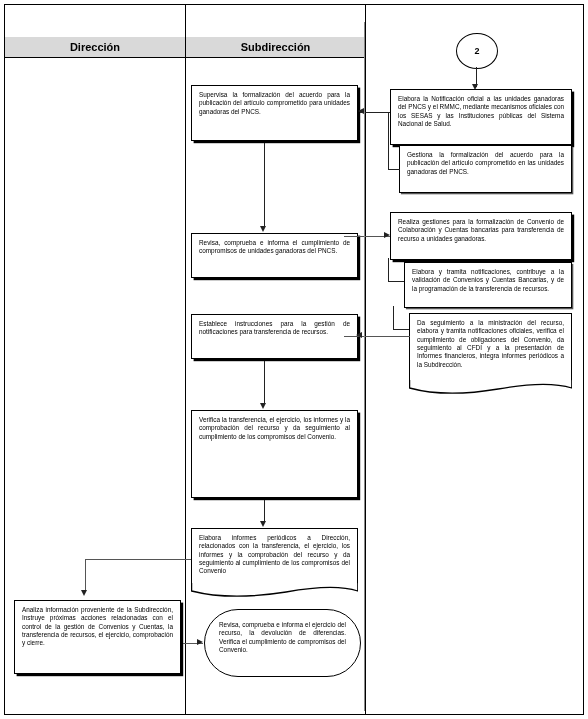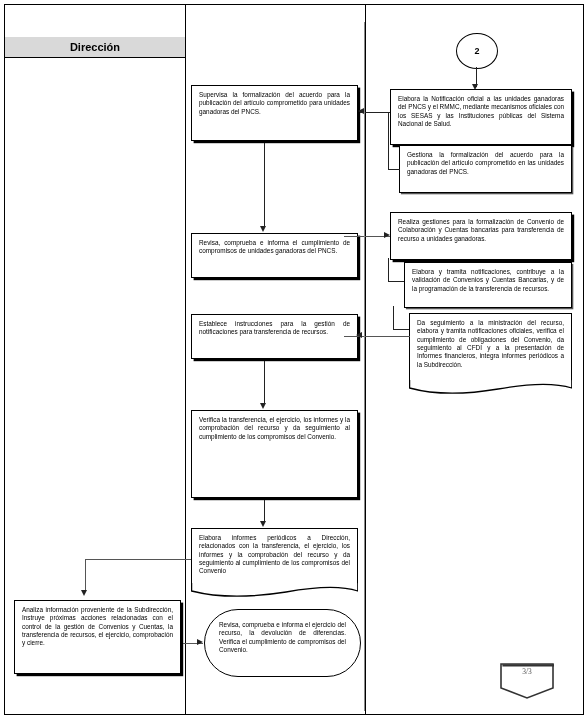--- a/index.html
+++ b/index.html
@@ -157,20 +157,23 @@
 
 <div id="page">
 
   <div class="lane-table">
     <div class="lane-vline" style="left:180px;"></div>
     <div class="lane-vline" style="left:360px;"></div>
 
     <div class="lane-head" style="left:0px; width:180px;">
       <span>Dirección</span>
     </div>
+    <div class="lane-head" style="left:180px; width:180px; border-left:1px solid #000;">
+      <span>Subdirección</span>
+    </div>
   </div>
 
   <div class="circle-conn" style="left:456px; top:33px; width:40px; height:34px;">
     <span>2</span>
   </div>
   <div class="ln-v ln-dark" style="left:476px; top:67px; height:20px;"></div>
   <div class="arrow arrow-down" style="left:472.4px; top:84px;"></div>
 
   <div class="node box-shadow" style="left:390px; top:89px; width:182px; height:56px;">
     <span class="txt">Elabora la Notificación oficial a las unidades ganadoras del PNCS y el RMMC, mediante mecanismos oficiales con los SESAS y las Instituciones públicas del Sistema Nacional de Salud.</span>
@@ -219,27 +222,20 @@
   </div>
 
   <div class="node box-round" style="left:204px; top:609px; width:157px; height:68px;">
     <span class="txt" style="padding:11px 14px;">Revisa, comprueba e informa el ejercicio del recurso, la devolución de diferencias. Verifica el cumplimiento de compromisos del Convenio.</span>
   </div>
 
   <div class="node box-shadow" style="left:14px; top:600px; width:167px; height:74px;">
     <span class="txt">Analiza información proveniente de la Subdirección, Instruye próximas acciones relacionadas con el control de la gestión de Convenios y Cuentas, la transferencia de recursos, el ejercicio, comprobación y cierre.</span>
   </div>
 
-  <div class="page-conn" style="left:499px; top:662px; width:56px; height:38px;">
-    <svg width="56" height="38" viewBox="0 0 56 38">
-      <path d="M2,2 L54,2 L54,26 L28,36 L2,26 Z" fill="#ffffff" stroke="#333333" stroke-width="1.6"></path>
-      <path d="M3.4,3.4 L55,3.4" stroke="#333333" stroke-width="2.2" fill="none"></path>
-    </svg>
-    <span class="lbl">3/3</span>
-  </div>
 
   <div class="ln-v ln-dark" style="left:388px; top:112px; height:57px;"></div>
   <div class="ln-h ln-dark" style="left:388px; top:168.5px; width:12px;"></div>
   <div class="ln-h ln-dark" style="left:366px; top:112px; width:24px;"></div>
   <div class="ln-h ln-dark" style="left:360px; top:112px; width:8px;"></div>
   <div class="arrow arrow-left" style="left:358px; top:108.4px;"></div>
 
   <div class="ln-v ln-dark" style="left:264px; top:143px; height:84px;"></div>
   <div class="arrow arrow-down" style="left:260.4px; top:226px;"></div>
 

